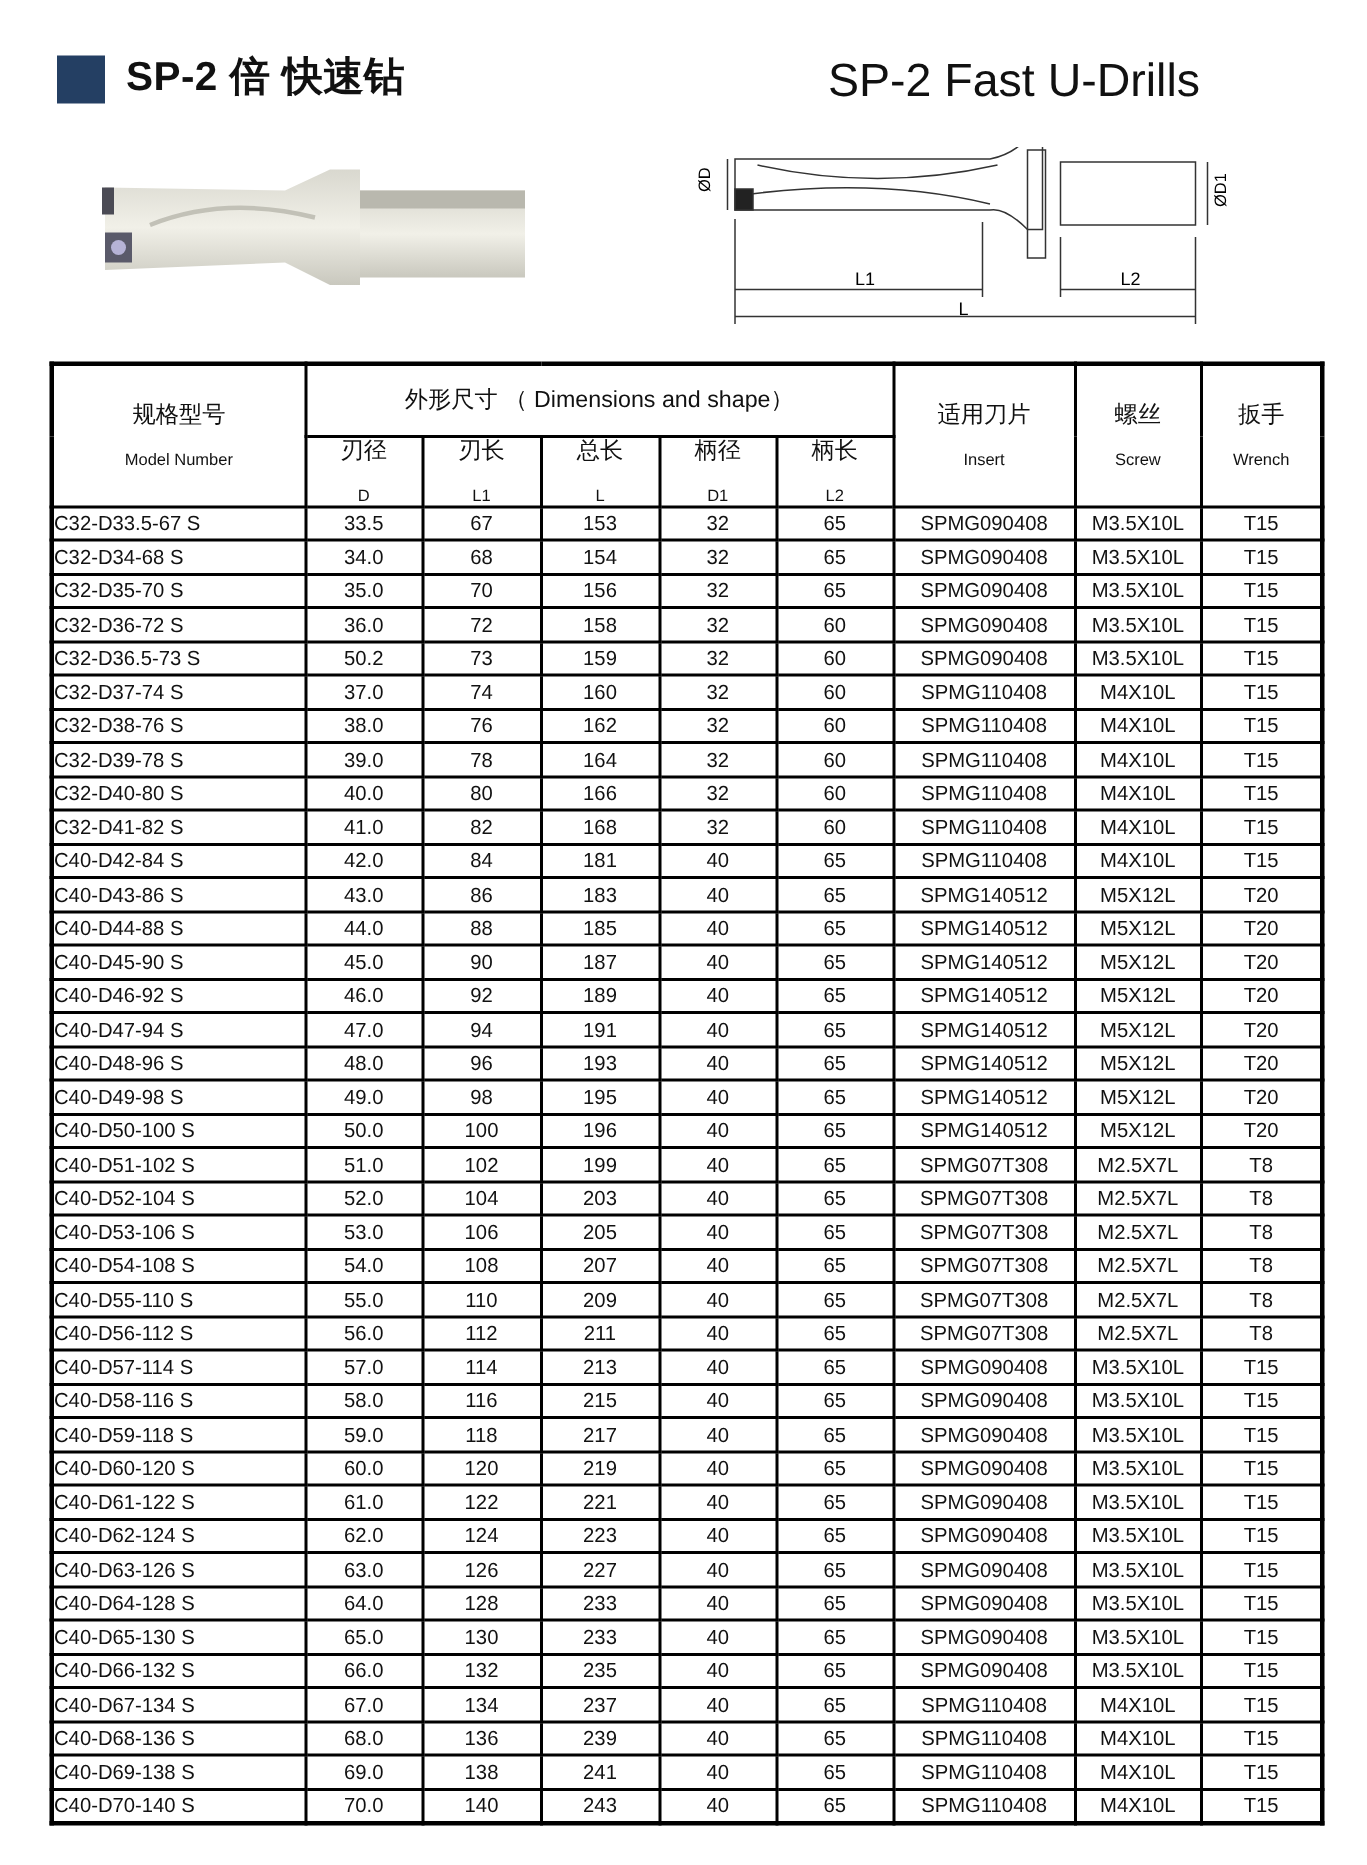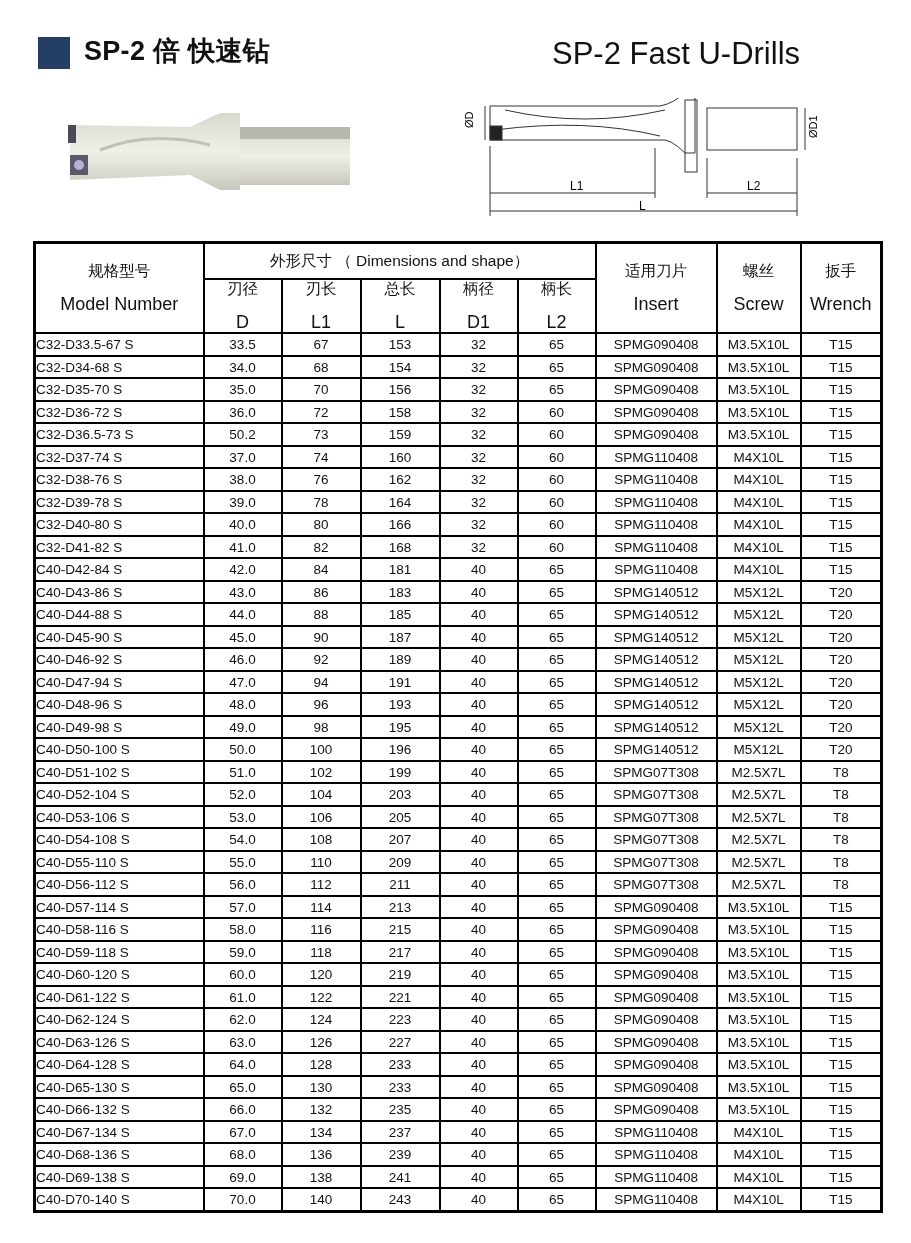--- a/index.html
+++ b/index.html
@@ -9,24 +9,24 @@
   .title-square { width: 32px; height: 32px; background: #243f63; margin-right: 14px; }
   .title-text { font-size: 27px; font-weight: bold; letter-spacing: 0.3px; }
   .title-right { position: absolute; left: 552px; top: 36px; font-size: 31px; font-weight: normal; }
   .photo { position: absolute; left: 60px; top: 105px; width: 300px; height: 95px; }
   .drawing { position: absolute; left: 465px; top: 98px; width: 360px; height: 122px; }
   table.spec { position: absolute; left: 33px; top: 241px; width: 847px; border-collapse: collapse;
                border: 3px solid #000; table-layout: fixed; }
   table.spec td, table.spec th { border: 2px solid #000; padding: 0; text-align: center;
                font-size: 13.5px; font-weight: normal; line-height: 1.1; overflow: hidden; white-space: nowrap; }
   table.spec thead th { font-size: 15.5px; }
-  table.spec thead th .sub { display: block; font-size: 18px; margin-top: 16px; }
+  table.spec thead th .sub { display: block; font-size: 11px; margin-top: 16px; }
   table.spec tbody td { height: 18.5px; padding-top: 2px; }
   table.spec tbody td.model { text-align: left; padding-left: 0; }
-  .hdr-dims { height: 36px; }
+  .hdr-dims { height: 48px; }
   .hdr-cols th { height: 44px; }
 </style>
 </head>
 <body>
 
 <div class="title-left">
   <div class="title-square"></div>
   <span class="title-text">SP-2 倍 快速钻</span>
 </div>
 <div class="title-right">SP-2 Fast U-Drills</div>

